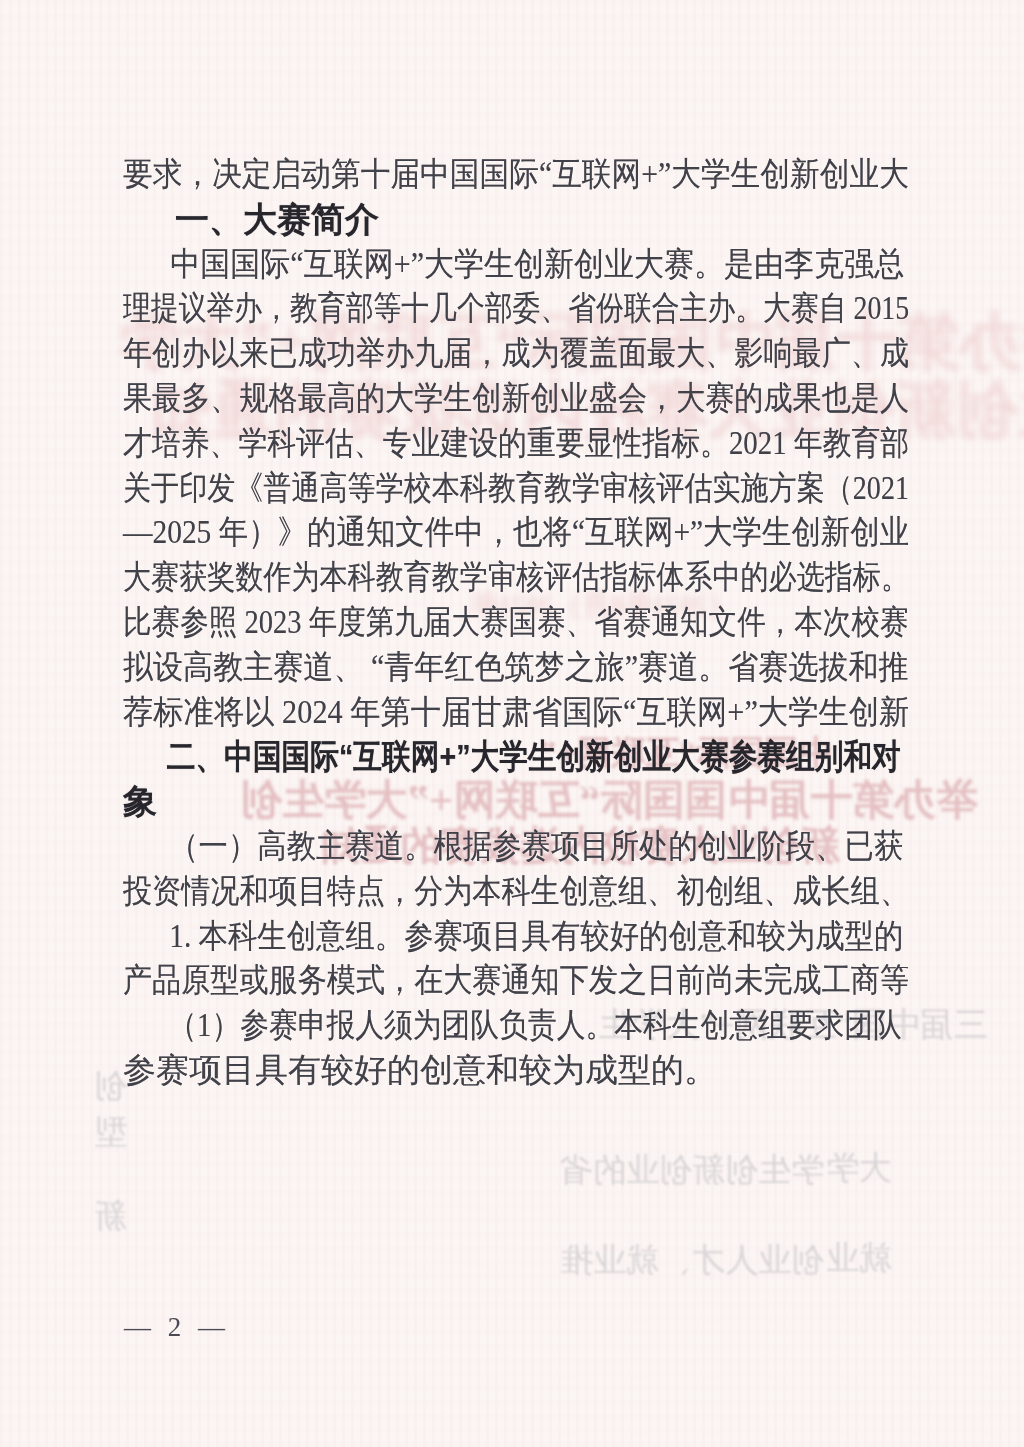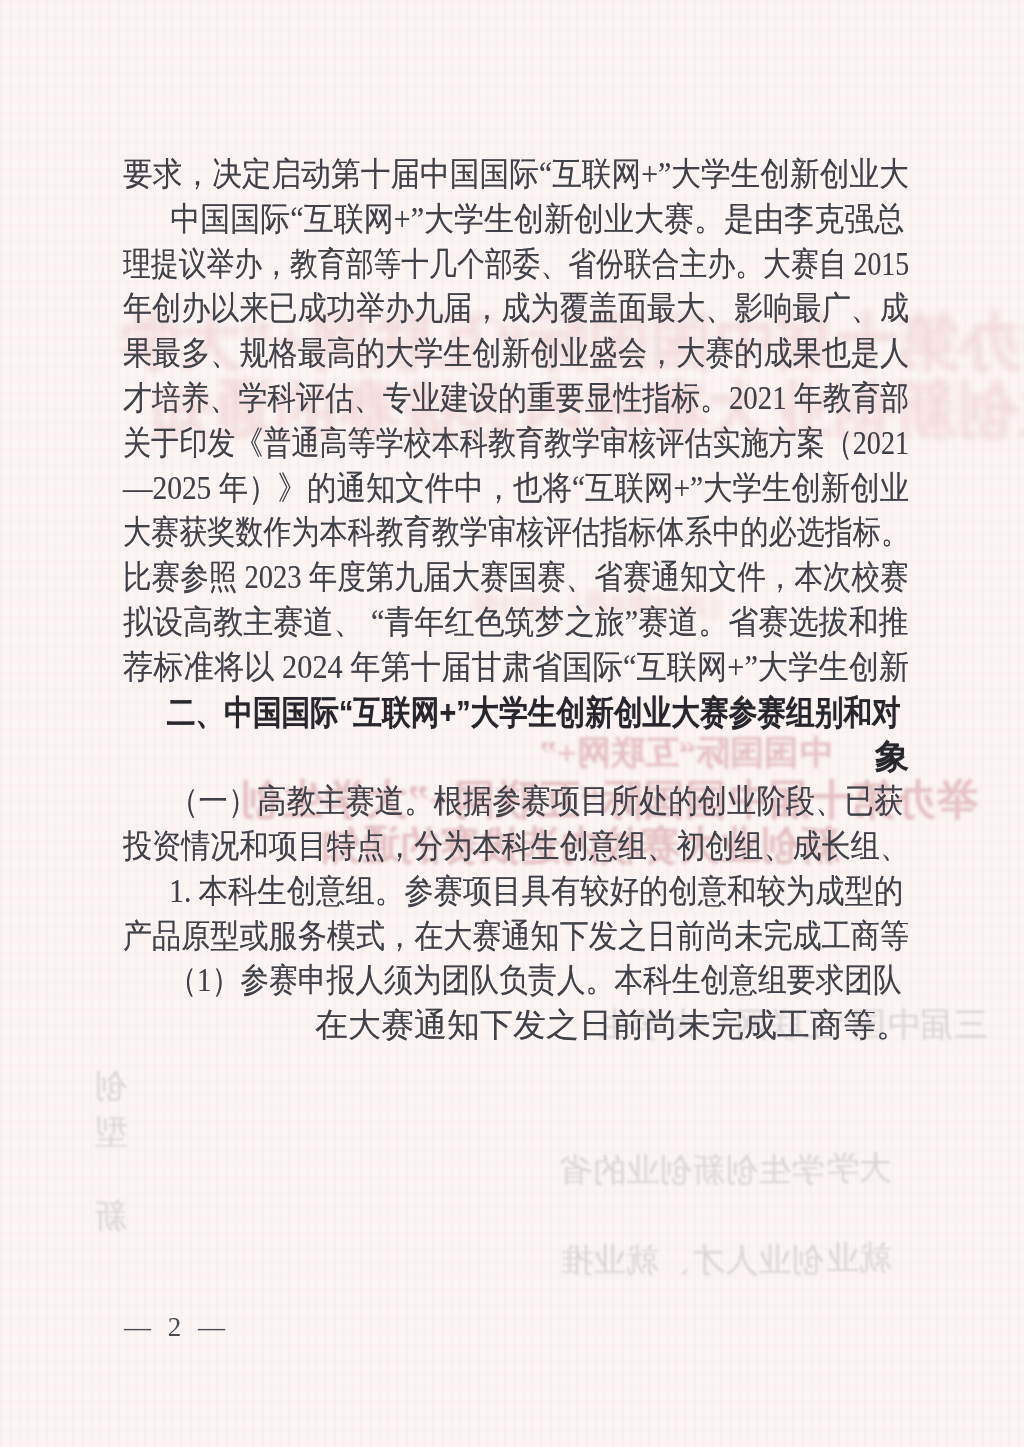--- a/index.html
+++ b/index.html
@@ -15,21 +15,21 @@
   html,body{width:1024px;height:1447px;}
   body{
     position:relative;
     overflow:hidden;
     background:
       repeating-linear-gradient(90deg, rgba(236,216,216,0.12) 0 3px, rgba(255,255,255,0) 3px 9px),
       repeating-linear-gradient(0deg, rgba(244,230,230,0.10) 0 5px, rgba(255,255,255,0) 5px 14px),
       var(--paper);
     font-family:"Liberation Serif","DejaVu Serif",serif;
   }
-  .page{position:absolute;inset:0;text-align:right;}
+  .page{position:absolute;inset:0;}
   
   #bleed span{
     position:absolute;
     transform:scaleX(-1);
     transform-origin:center;
     white-space:nowrap;
     font-family:"Liberation Serif","DejaVu Serif",serif;
     font-weight:bold;
     pointer-events:none;
   }
@@ -83,34 +83,35 @@
       <span class="bl-gray" style="left: 94px; top: 1064px; font-size: 33px;">创</span>
       <span class="bl-gray" style="left: 94px; top: 1110px; font-size: 33px;">型</span>
       <span class="bl-gray" style="left: 560px; top: 1148px; font-size: 33px;">学生创新创业的省</span>
       <span class="bl-gray" style="left: 826px; top: 1146px; font-size: 33px;">大学</span>
       <span class="bl-gray" style="left: 94px; top: 1194px; font-size: 33px;">新</span>
       <span class="bl-gray" style="left: 560px; top: 1238px; font-size: 33px;">创业人才、就业推</span>
       <span class="bl-gray" style="left: 826px; top: 1236px; font-size: 33px;">就业</span>
     </div>
   <div id="content">
       <div class="line" style="transform: scaleX(0.9003);">要求，决定启动第十届中国国际“互联网+”大学生创新创业大</div>
+      <div class="line bold indent end">一、大赛简介</div>
       <div class="line indent" style="transform: scaleX(0.9095);">中国国际“互联网+”大学生创新创业大赛。是由李克强总</div>
       <div class="line" style="transform: scaleX(0.8433);">理提议举办，教育部等十几个部委、省份联合主办。大赛自 2015</div>
       <div class="line" style="transform: scaleX(0.8822);">年创办以来已成功举办九届，成为覆盖面最大、影响最广、成</div>
       <div class="line" style="transform: scaleX(0.8822);">果最多、规格最高的大学生创新创业盛会，大赛的成果也是人</div>
       <div class="line" style="transform: scaleX(0.8743);">才培养、学科评估、专业建设的重要显性指标。2021 年教育部</div>
       <div class="line" style="transform: scaleX(0.8506);">关于印发《普通高等学校本科教育教学审核评估实施方案（2021</div>
       <div class="line" style="transform: scaleX(0.8922);">—2025 年）》的通知文件中，也将“互联网+”大学生创新创业</div>
       <div class="line end" style="transform: scaleX(0.8506);">大赛获奖数作为本科教育教学审核评估指标体系中的必选指标。</div>
       <div class="line" style="transform: scaleX(0.8656);">比赛参照 2023 年度第九届大赛国赛、省赛通知文件，本次校赛</div>
       <div class="line" style="transform: scaleX(0.9108);">拟设高教主赛道、 “青年红色筑梦之旅”赛道。省赛选拔和推</div>
       <div class="line" style="transform: scaleX(0.9182);">荐标准将以 2024 年第十届甘肃省国际“互联网+”大学生创新</div>
       <div class="line bold indent" style="transform: scaleX(0.8437);">二、中国国际“互联网+”大学生创新创业大赛参赛组别和对</div>
       <div class="line bold end">象</div>
       <div class="line indent" style="transform: scaleX(0.8897);">（一）高教主赛道。根据参赛项目所处的创业阶段、已获</div>
       <div class="line" style="transform: scaleX(0.8822);">投资情况和项目特点，分为本科生创意组、初创组、成长组、</div>
       <div class="line indent" style="transform: scaleX(0.8897);">1. 本科生创意组。参赛项目具有较好的创意和较为成型的</div>
       <div class="line" style="transform: scaleX(0.8822);">产品原型或服务模式，在大赛通知下发之日前尚未完成工商等</div>
       <div class="line indent" style="transform: scaleX(0.8717);">（1）参赛申报人须为团队负责人。本科生创意组要求团队</div>
-      <div class="line end">在大赛通知下发之日前尚未完成工商等。</div>
+      <div class="line end">参赛项目具有较好的创意和较为成型的。</div>
     </div>
   <div class="page-number">— 2 —</div>
 </div>
 
 </body></html>

